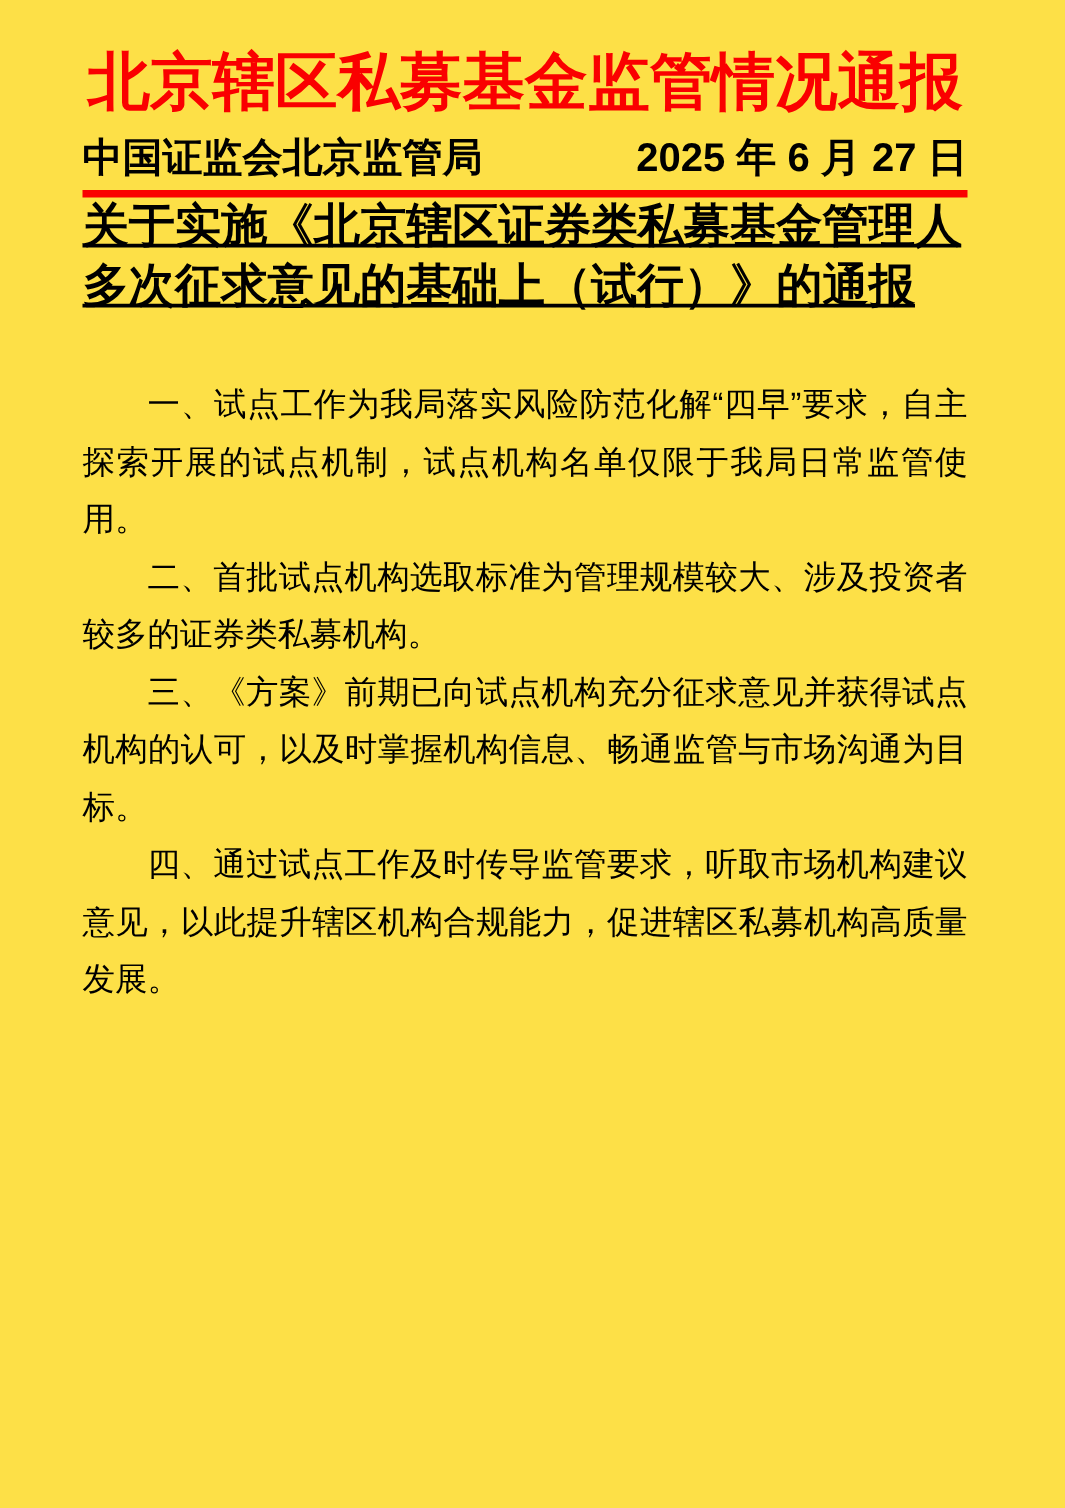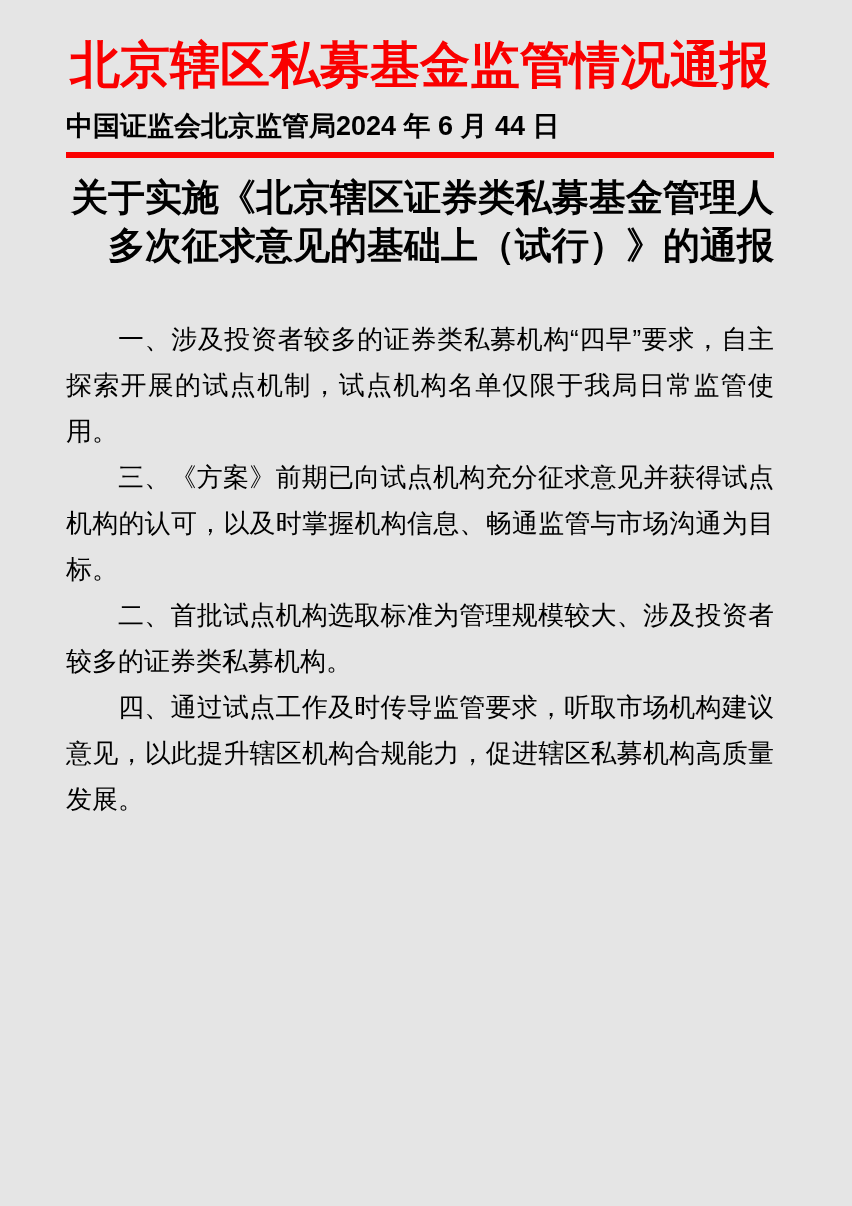--- a/index.html
+++ b/index.html
@@ -4,21 +4,21 @@
 <style>
   html, body {
     margin: 0;
     padding: 0;
     background: #ffffff;
   }
   .page {
     position: relative;
     width: 852px;
     height: 1206px;
-    background: #e5e5e5;
+    background: #fde047;
     box-sizing: border-box;
     padding: 36px 78px 0 66px;
     overflow: hidden;
     font-family: "Liberation Sans", sans-serif;
     color: #000000;
   }
   .masthead-title {
     color: #fa0000;
     font-weight: bold;
     font-size: 50px;
@@ -29,39 +29,40 @@
   }
   .masthead-subtitle {
     text-align: center;
     font-size: 25px;
     line-height: 30px;
     margin-top: 16px;
     letter-spacing: 2px;
   }
   .issuer-row {
     display: flex;
+    justify-content: space-between;
     align-items: baseline;
     font-weight: bold;
-    font-size: 27px;
+    font-size: 32px;
     line-height: 32px;
     margin-top: 16px;
   }
   .red-rule {
     height: 6px;
     background: #fa0000;
     margin-top: 10px;
   }
   .doc-heading {
-    margin-top: 16px;
-    text-align: right;
+    text-align: left;
     font-family: "Liberation Serif", serif;
     font-weight: bold;
     font-size: 37px;
     line-height: 48px;
     color: #000000;
+    text-decoration: underline;
   }
   .body-text {
     margin-top: 46px;
     font-size: 26px;
     line-height: 46px;
     text-align: justify;
     text-justify: inter-character;
   }
   .body-text p {
     margin: 0;
@@ -72,31 +73,31 @@
 </head>
 <body>
 
 <div class="page">
 
   <div class="masthead-title">北京辖区私募基金监管情况通报</div>
 
 
   <div class="issuer-row">
     <span>中国证监会北京监管局</span>
-    <span>2024 年 6 月 44 日</span>
+    <span>2025 年 6 月 27 日</span>
   </div>
 
   <div class="red-rule"></div>
 
   <div class="doc-heading">
     <div>关于实施《北京辖区证券类私募基金管理人</div>
     <div>多次征求意见的基础上（试行）》的通报</div>
   </div>
 
   <div class="body-text">
-    <p>一、涉及投资者较多的证券类私募机构“四早”要求，自主探索开展的试点机制，试点机构名单仅限于我局日常监管使用。</p>
+    <p>一、试点工作为我局落实风险防范化解“四早”要求，自主探索开展的试点机制，试点机构名单仅限于我局日常监管使用。</p>
+    <p>二、首批试点机构选取标准为管理规模较大、涉及投资者较多的证券类私募机构。</p>
     <p>三、《方案》前期已向试点机构充分征求意见并获得试点机构的认可，以及时掌握机构信息、畅通监管与市场沟通为目标。</p>
-    <p>二、首批试点机构选取标准为管理规模较大、涉及投资者较多的证券类私募机构。</p>
     <p>四、通过试点工作及时传导监管要求，听取市场机构建议意见，以此提升辖区机构合规能力，促进辖区私募机构高质量发展。</p>
 
   </div>
 
 </div>
 
 </body></html>

